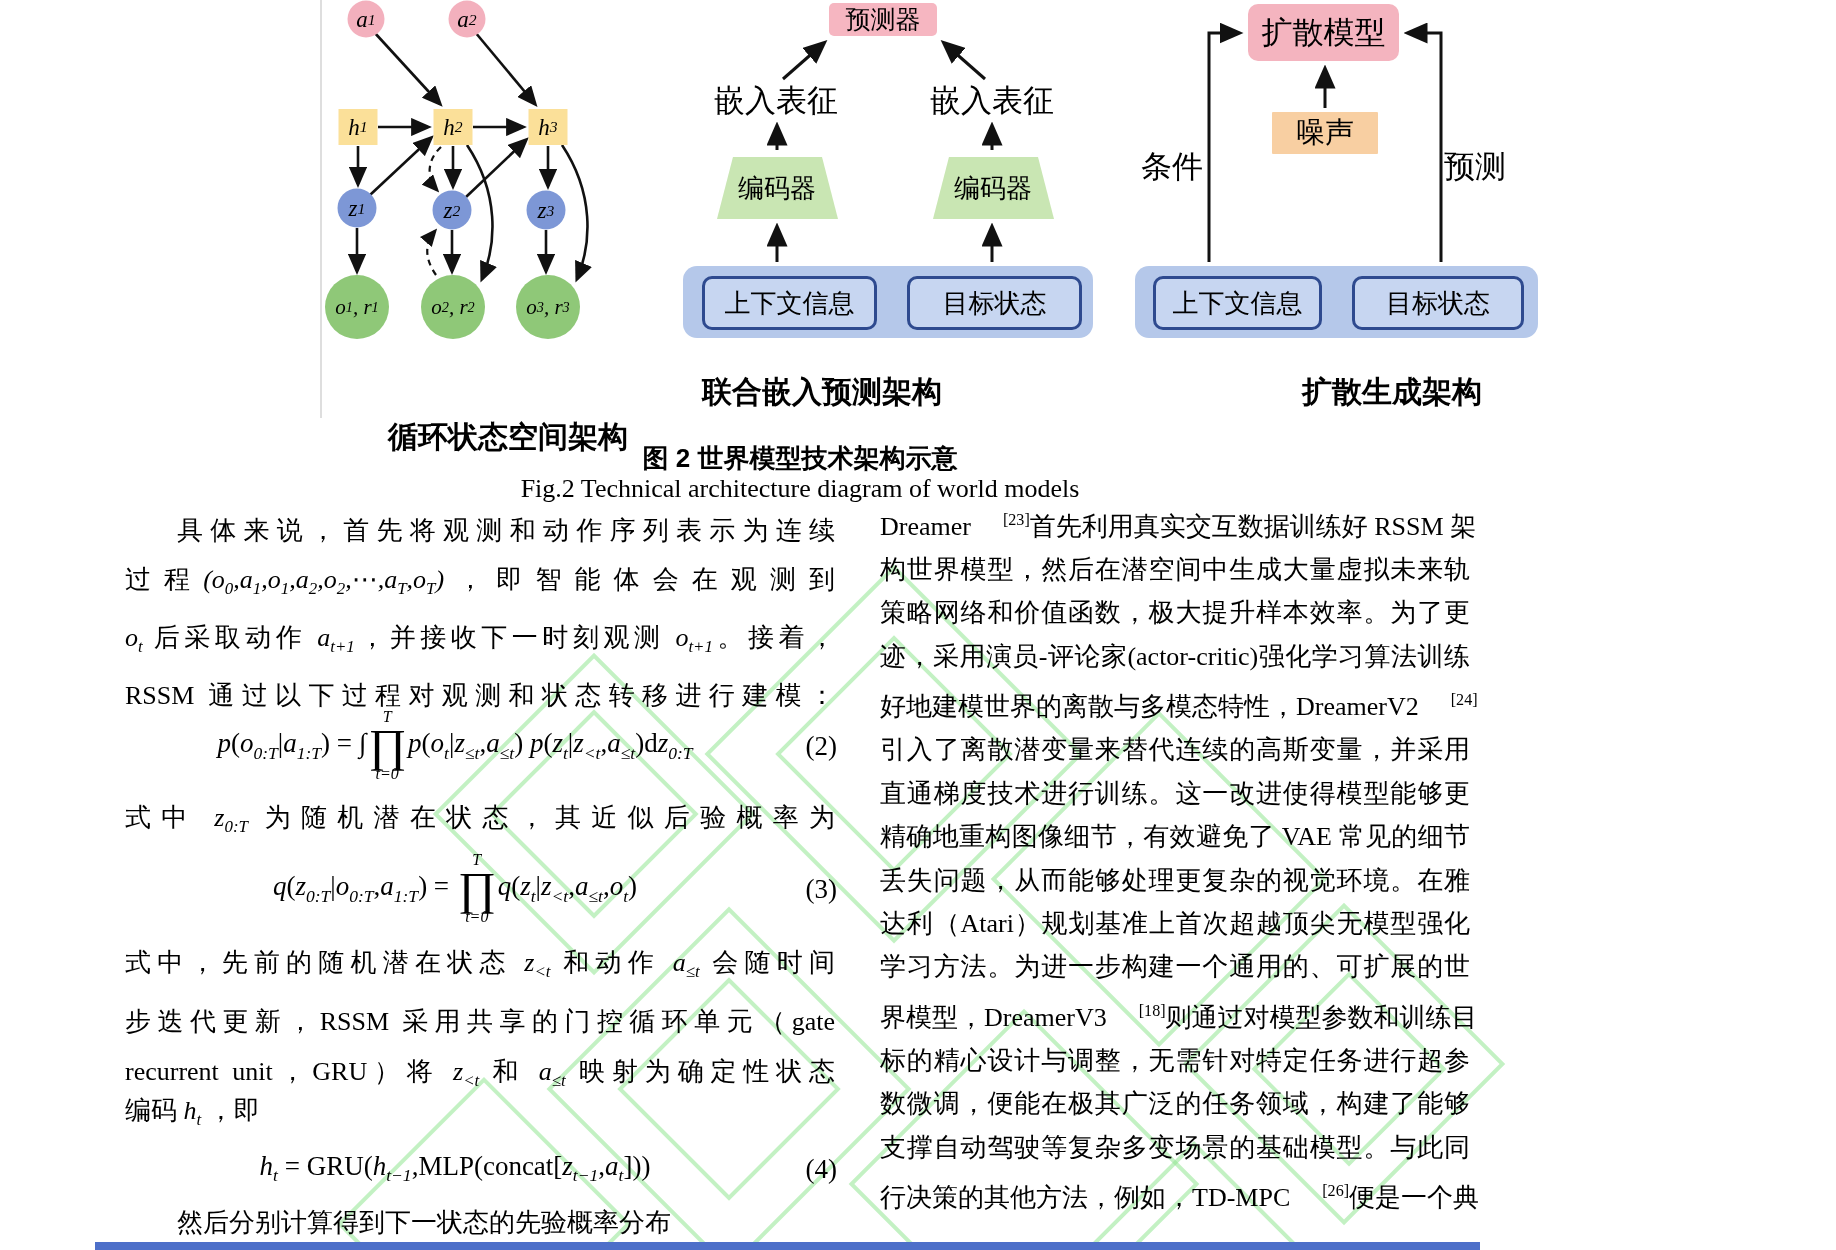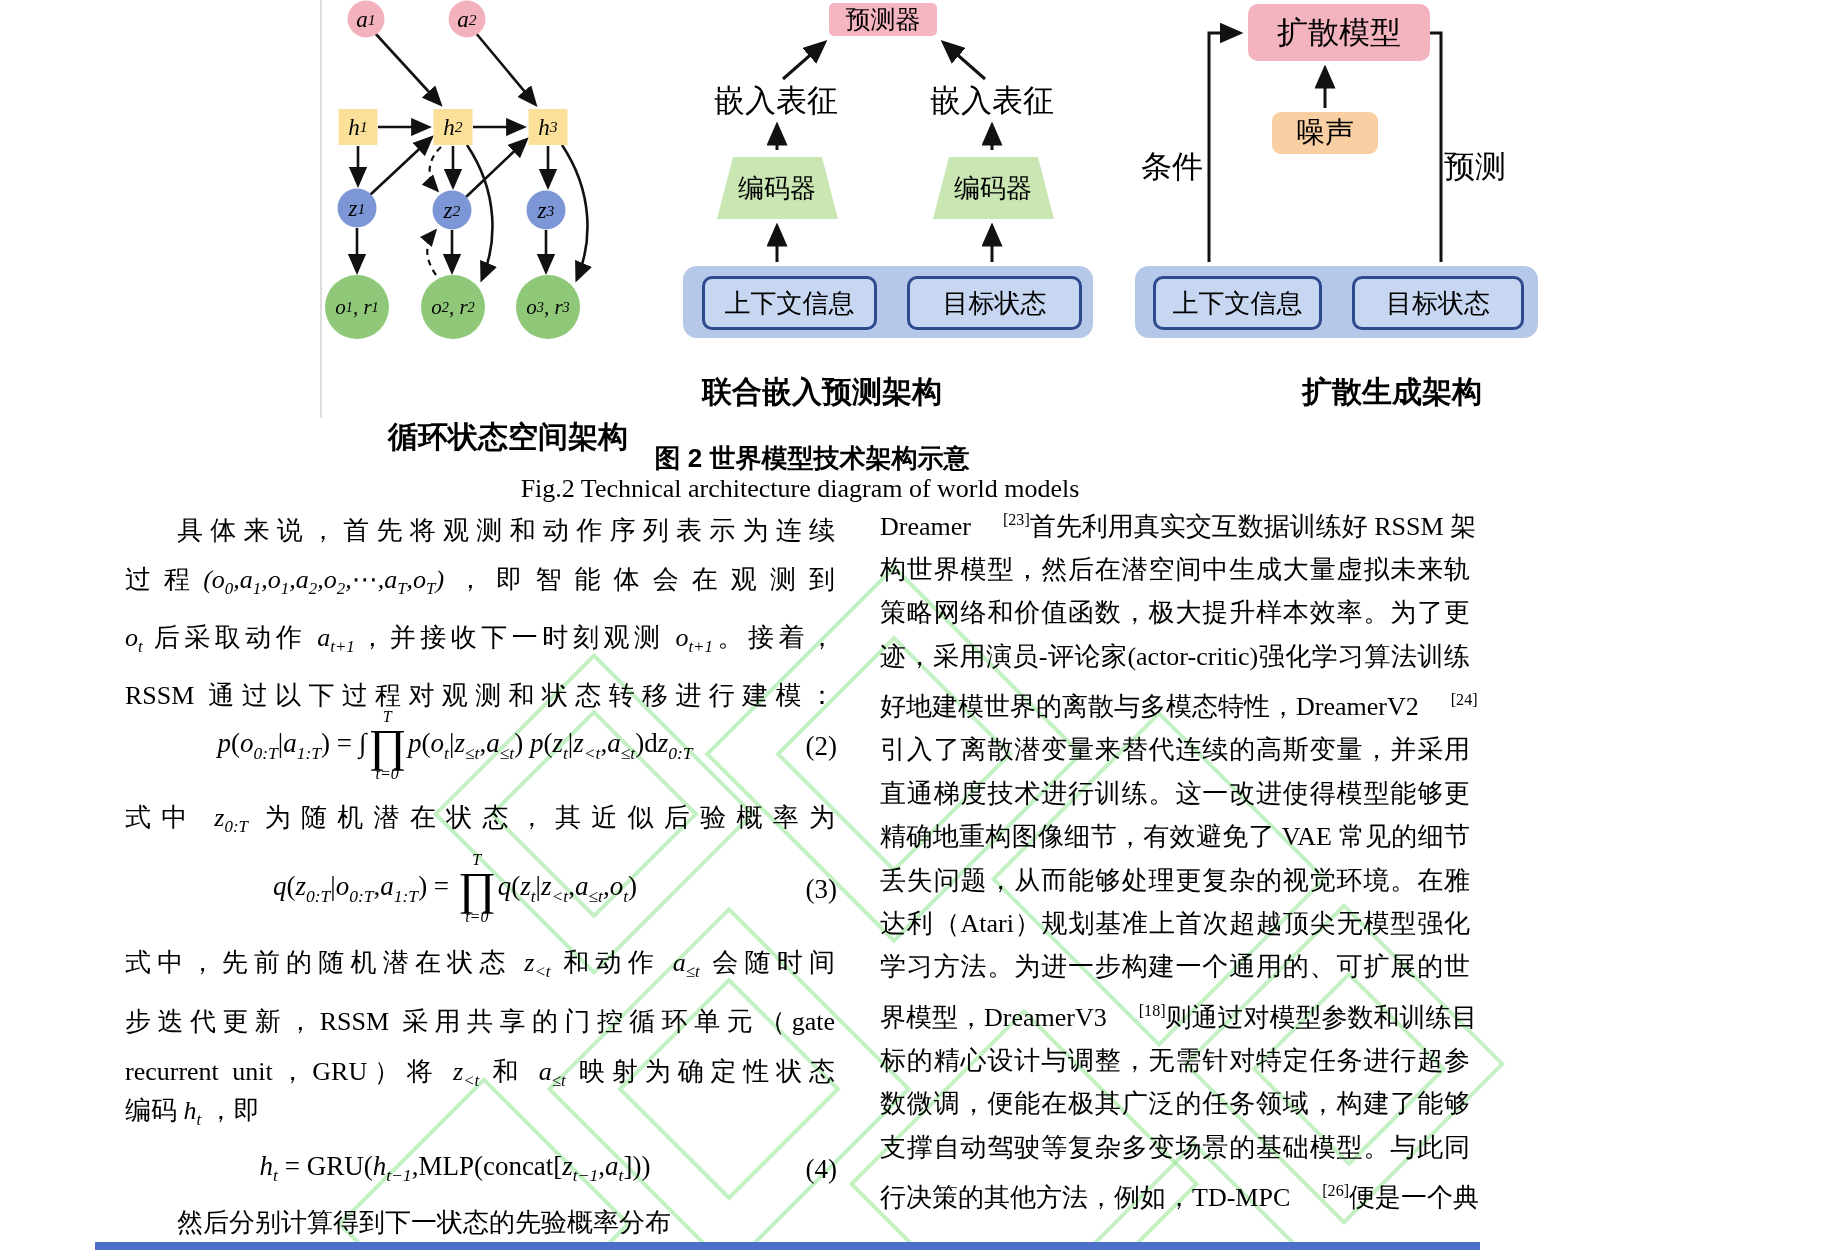--- a/index.html
+++ b/index.html
@@ -35,34 +35,34 @@
         display:flex;align-items:center;justify-content:center;font-size:26px;}
   #jepa-enc-l{left:715px;top:157px;}
   #jepa-enc-r{left:931px;top:157px;}
   .bluecont{position:absolute;z-index:2;background:#b5c8ea;border-radius:14px;}
   #jepa-cont{left:683px;top:266px;width:410px;height:72px;}
   .innerbox{position:absolute;z-index:3;background:#c7d6f1;border:3px solid #2e4a8f;border-radius:10px;
             display:flex;align-items:center;justify-content:center;font-size:26px;box-sizing:border-box;}
   #jepa-ctx{left:702px;top:276px;width:175px;height:54px;}
   #jepa-tgt{left:907px;top:276px;width:175px;height:54px;}
 
-  #diff-model{left:1248px;top:4px;width:182px;height:57px;background:#f4b4bf;border-radius:10px;font-size:31px;}
-  #diff-noise{left:1272px;top:112px;width:106px;height:42px;background:#f8cfa2;border-radius:9px;font-size:29px;}
+  #diff-model{left:1248px;top:4px;width:151px;height:57px;background:#f4b4bf;border-radius:10px;font-size:31px;}
+  #diff-noise{left:1272px;top:112px;width:106px;height:42px;background:#f8cfa2;border-radius:1px;font-size:29px;}
   #diff-cond{left:1172px;top:167px;font-size:31px;}
   #diff-predl{left:1475px;top:167px;font-size:31px;}
   #diff-cont{left:1135px;top:266px;width:403px;height:72px;}
   #diff-ctx{left:1153px;top:276px;width:169px;height:54px;}
   #diff-tgt{left:1352px;top:276px;width:172px;height:54px;}
 
   .subcap{position:absolute;top:372px;transform:translateX(-50%);z-index:3;
           font-family:"Liberation Sans","DejaVu Sans",sans-serif;font-weight:bold;font-size:30px;white-space:nowrap;}
   #cap-rssm{left:508px;margin-top:45px;} #cap-jepa{left:822px;} #cap-diff{left:1344px;margin-left:48px;}
 
   #figcap-zh{position:absolute;left:0;top:441px;width:1600px;text-align:center;z-index:3;
-             font-family:"Liberation Sans","DejaVu Sans",sans-serif;font-weight:bold;font-size:26px;padding-left:12px;}
+             font-family:"Liberation Sans","DejaVu Sans",sans-serif;font-weight:bold;font-size:26px;}
   #figcap-en{position:absolute;left:0;top:474px;width:1600px;text-align:center;z-index:3;font-size:26px;}
 
   
   .tblock{position:absolute;z-index:3;font-size:26px;}
   .tline{text-align:justify;text-align-last:justify;white-space:nowrap;}
   .tblock[data-justify="no"] .tline{text-align-last:left;}
   .tblock[data-indent-first] .tline:first-child{text-indent:52px;}
   .tline i, .eq i{font-style:italic;}
   sub{font-size:.65em;font-style:italic;}
   sup{font-size:.62em;font-style:normal;margin-left:32px;}

